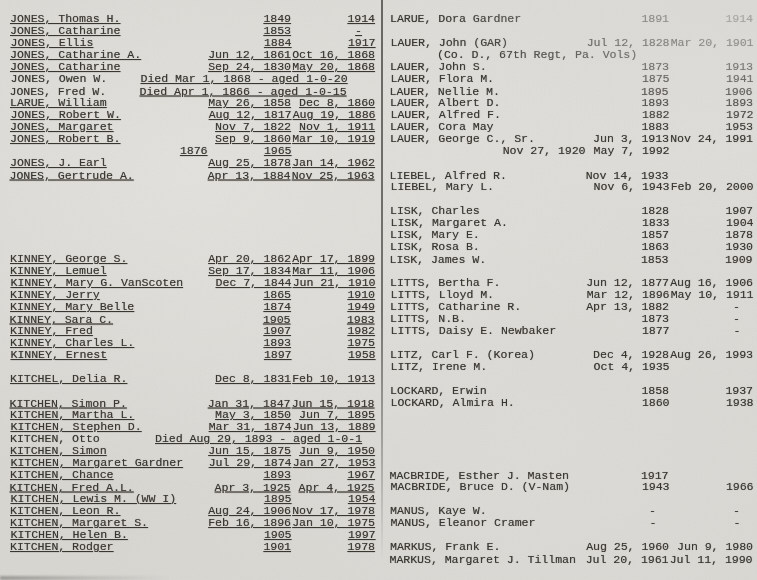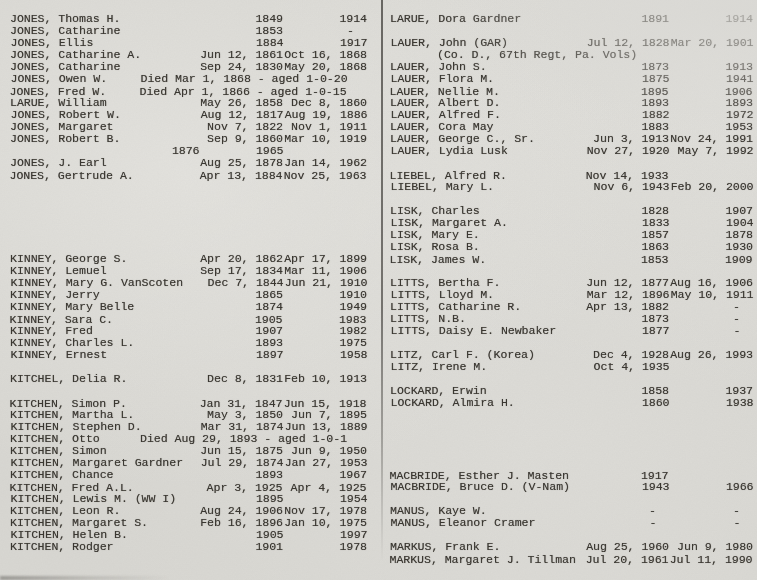--- a/index.html
+++ b/index.html
@@ -24,21 +24,21 @@
     position: absolute; inset: 0;
     opacity: 0.16;
     pointer-events: none;
   }
   .column {
     position: absolute;
     top: 0;
     box-sizing: border-box;
     padding-top: 13px;
   }
-  .column.left  { left: 0;   width: 381px; padding-left: 10px; padding-right: 14px; }
+  .column.left  { left: 0;   width: 381px; padding-left: 10px; padding-right: 6px; text-decoration: underline; }
   .column.right { left: 383px; width: 374px; padding-left: 7px;  padding-right: 4px; }
   .row {
     display: grid;
     grid-template-columns: 1fr 84px 84px;
     height: 12px;
     line-height: 12px;
     white-space: pre;
   }
   .row:nth-child(3n)   { transform: translateX(0.5px); }
   .row:nth-child(7n)   { transform: translate(-0.5px, 0.5px); }
@@ -114,21 +114,21 @@
       <div class="row"><span class="cell-name">KINNEY, Sara C.</span><span class="cell-date">1905</span><span class="cell-date">1983</span></div>
       <div class="row"><span class="cell-name">KINNEY, Fred</span><span class="cell-date">1907</span><span class="cell-date">1982</span></div>
       <div class="row"><span class="cell-name">KINNEY, Charles L.</span><span class="cell-date">1893</span><span class="cell-date">1975</span></div>
       <div class="row"><span class="cell-name">KINNEY, Ernest</span><span class="cell-date">1897</span><span class="cell-date">1958</span></div>
       <div class="gap" style="height: 12px;"></div>
       <div class="row"><span class="cell-name">KITCHEL, Delia R.</span><span class="cell-date">Dec 8, 1831</span><span class="cell-date">Feb 10, 1913</span></div>
       <div class="gap" style="height: 12px;"></div>
       <div class="row"><span class="cell-name">KITCHEN, Simon P.</span><span class="cell-date">Jan 31, 1847</span><span class="cell-date">Jun 15, 1918</span></div>
       <div class="row"><span class="cell-name">KITCHEN, Martha L.</span><span class="cell-date">May 3, 1850</span><span class="cell-date">Jun 7, 1895</span></div>
       <div class="row"><span class="cell-name">KITCHEN, Stephen D.</span><span class="cell-date">Mar 31, 1874</span><span class="cell-date">Jun 13, 1889</span></div>
-      <div class="row" style="grid-template-columns: 0px 1fr; display: block; position: relative;"><span class="cell-name" style="position: absolute;">KITCHEN, Otto</span><span class="cell-note" style="display: block;">Died Aug 29, 1893 - aged 1-0-1</span></div>
+      <div class="row" style="grid-template-columns: 0px 1fr; display: block; position: relative;"><span class="cell-name" style="position: absolute;">KITCHEN, Otto</span><span class="cell-note" style="display: block; margin-left: 15px;">Died Aug 29, 1893 - aged 1-0-1</span></div>
       <div class="row"><span class="cell-name">KITCHEN, Simon</span><span class="cell-date">Jun 15, 1875</span><span class="cell-date">Jun 9, 1950</span></div>
       <div class="row"><span class="cell-name">KITCHEN, Margaret Gardner</span><span class="cell-date">Jul 29, 1874</span><span class="cell-date">Jan 27, 1953</span></div>
       <div class="row"><span class="cell-name">KITCHEN, Chance</span><span class="cell-date">1893</span><span class="cell-date">1967</span></div>
       <div class="row"><span class="cell-name">KITCHEN, Fred A.L.</span><span class="cell-date">Apr 3, 1925</span><span class="cell-date">Apr 4, 1925</span></div>
       <div class="row"><span class="cell-name">KITCHEN, Lewis M. (WW I)</span><span class="cell-date">1895</span><span class="cell-date">1954</span></div>
       <div class="row"><span class="cell-name">KITCHEN, Leon R.</span><span class="cell-date">Aug 24, 1906</span><span class="cell-date">Nov 17, 1978</span></div>
       <div class="row"><span class="cell-name">KITCHEN, Margaret S.</span><span class="cell-date">Feb 16, 1896</span><span class="cell-date">Jan 10, 1975</span></div>
       <div class="row"><span class="cell-name">KITCHEN, Helen B.</span><span class="cell-date">1905</span><span class="cell-date">1997</span></div>
       <div class="row"><span class="cell-name">KITCHEN, Rodger</span><span class="cell-date">1901</span><span class="cell-date">1978</span></div>
     </div>
@@ -140,21 +140,21 @@
       <div class="gap" style="height: 12px;"></div>
       <div class="row"><span class="cell-name">LAUER, John (GAR)</span><span class="cell-date">Jul 12, 1828</span><span class="cell-date">Mar 20, 1901</span></div>
       <div class="row"><span class="cell-cont">(Co. D., 67th Regt, Pa. Vols)</span></div>
       <div class="row"><span class="cell-name">LAUER, John S.</span><span class="cell-date">1873</span><span class="cell-date">1913</span></div>
       <div class="row"><span class="cell-name">LAUER, Flora M.</span><span class="cell-date">1875</span><span class="cell-date">1941</span></div>
       <div class="row"><span class="cell-name">LAUER, Nellie M.</span><span class="cell-date">1895</span><span class="cell-date">1906</span></div>
       <div class="row"><span class="cell-name">LAUER, Albert D.</span><span class="cell-date">1893</span><span class="cell-date">1893</span></div>
       <div class="row"><span class="cell-name">LAUER, Alfred F.</span><span class="cell-date">1882</span><span class="cell-date">1972</span></div>
       <div class="row"><span class="cell-name">LAUER, Cora May</span><span class="cell-date">1883</span><span class="cell-date">1953</span></div>
       <div class="row"><span class="cell-name">LAUER, George C., Sr.</span><span class="cell-date">Jun 3, 1913</span><span class="cell-date">Nov 24, 1991</span></div>
-      <div class="row"><span class="cell-name">LAUER, Lydia Lusk</span><span class="cell-date">Nov 27, 1920</span><span class="cell-date">May 7, 1992</span></div>
+      <div class="row"><span class="cell-date">Nov 27, 1920</span><span class="cell-date">May 7, 1992</span></div>
       <div class="gap" style="height: 12px;"></div>
       <div class="row"><span class="cell-name">LIEBEL, Alfred R.</span><span class="cell-date">Nov 14, 1933</span><span class="cell-date"></span></div>
       <div class="row"><span class="cell-name">LIEBEL, Mary L.</span><span class="cell-date">Nov 6, 1943</span><span class="cell-date">Feb 20, 2000</span></div>
       <div class="gap" style="height: 12px;"></div>
       <div class="row"><span class="cell-name">LISK, Charles</span><span class="cell-date">1828</span><span class="cell-date">1907</span></div>
       <div class="row"><span class="cell-name">LISK, Margaret A.</span><span class="cell-date">1833</span><span class="cell-date">1904</span></div>
       <div class="row"><span class="cell-name">LISK, Mary E.</span><span class="cell-date">1857</span><span class="cell-date">1878</span></div>
       <div class="row"><span class="cell-name">LISK, Rosa B.</span><span class="cell-date">1863</span><span class="cell-date">1930</span></div>
       <div class="row"><span class="cell-name">LISK, James W.</span><span class="cell-date">1853</span><span class="cell-date">1909</span></div>
       <div class="gap" style="height: 12px;"></div>

